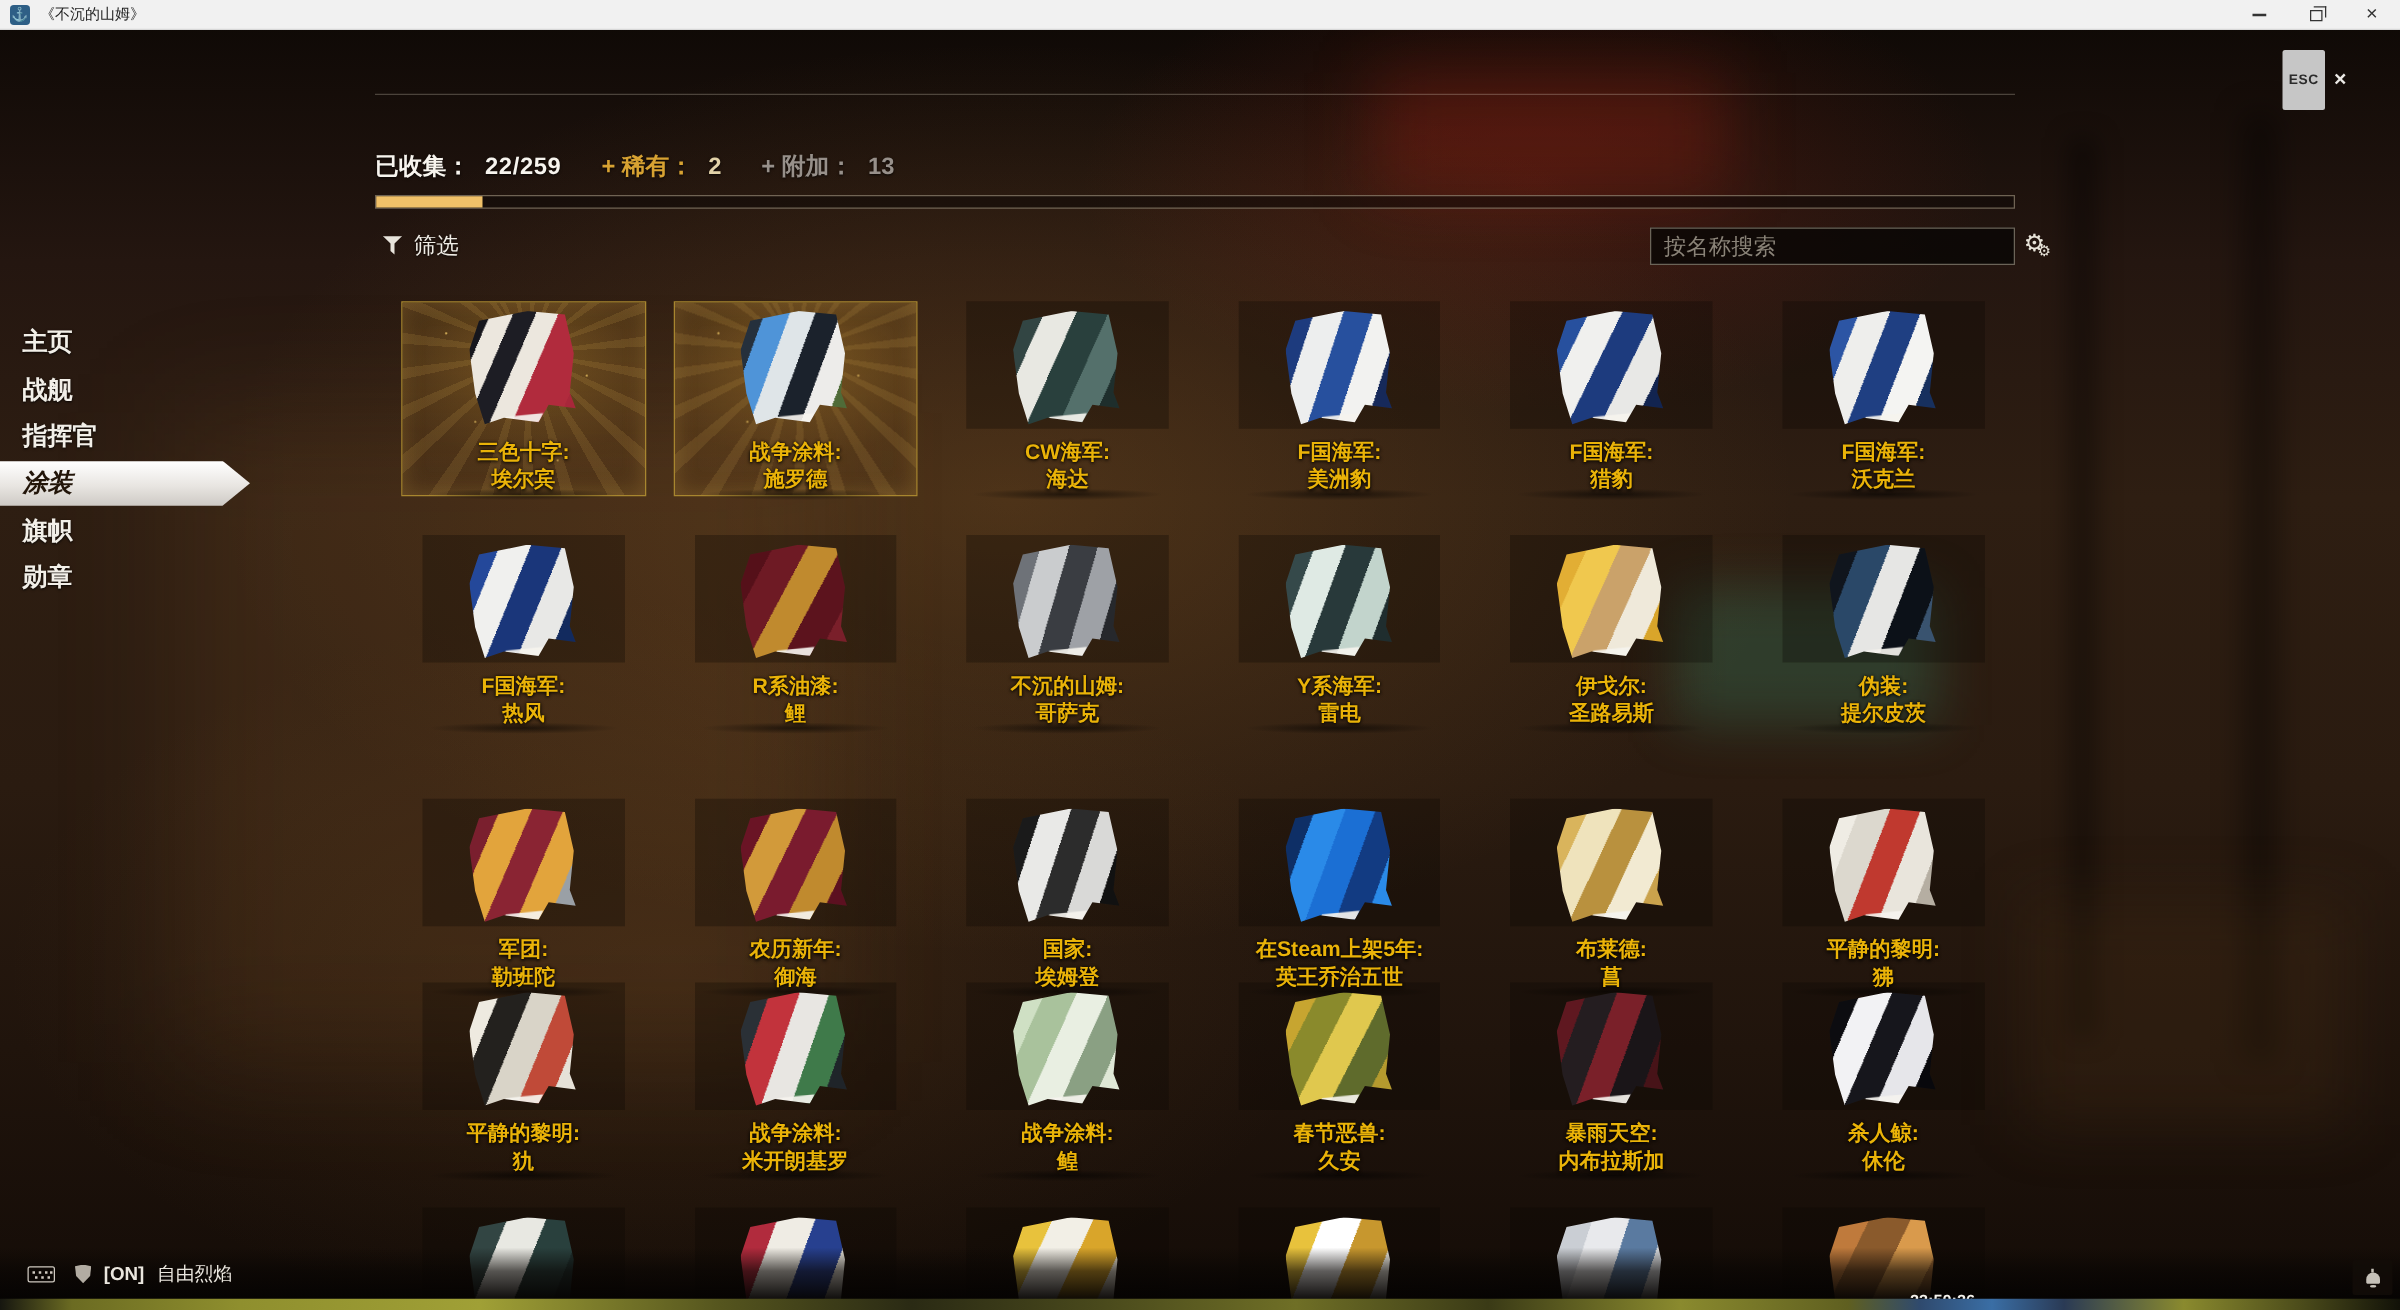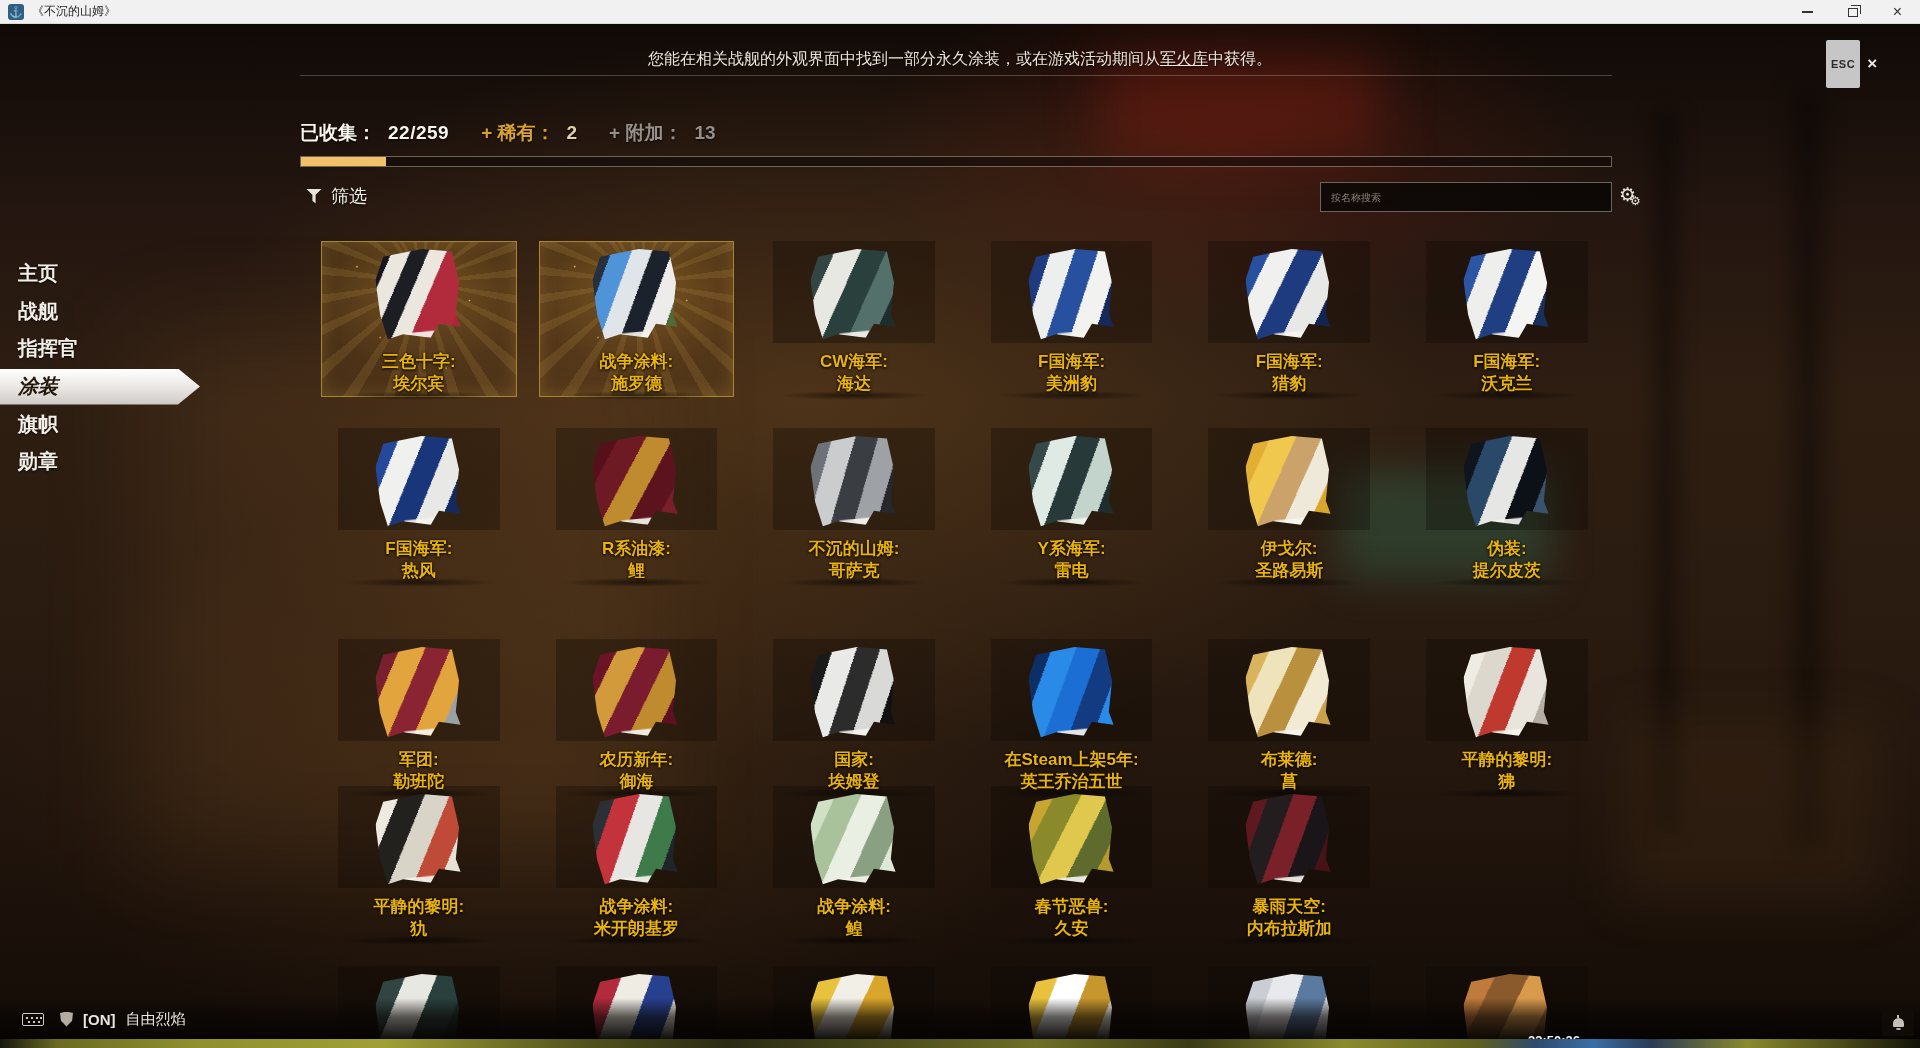--- a/index.html
+++ b/index.html
@@ -63,21 +63,21 @@
   #progress-fill { height:100%; background:#f0c169; }
 
   
   #filter-btn { position:absolute; left:306px; top:184px; display:flex; gap:9px; align-items:center;
                 color:#f0ede6; font-size:18px; z-index:10; cursor:default;
                 text-shadow:0 1px 2px rgba(0,0,0,0.8);}
   .funnel { width:16px; height:15px; background:#e8e4dc;
             clip-path:polygon(0 0,100% 0,60% 42%,60% 100%,40% 82%,40% 42%); }
   #search-box { position:absolute; left:1320px; top:182px; width:292px; height:30px; z-index:10;}
   #search-box input { width:100%; height:100%; background:rgba(8,6,5,0.82);
-              border:1px solid #6b6458; color:#d8d2c6; font-size:10px; padding:0 10px;
+              border:1px solid #6b6458; color:#d8d2c6; font-size:18px; padding:0 10px;
               font-family:"Liberation Sans", sans-serif; outline:none;}
   #search-box input::placeholder { color:#8a8378; }
   #gear-btn { position:absolute; left:1619px; top:183px; width:28px; height:30px; z-index:10;
               color:#e8e4da; cursor:default;}
   #gear-btn .g1 { position:absolute; left:0; top:0; font-size:19px; }
   #gear-btn .g2 { position:absolute; left:11px; top:11px; font-size:12px; }
 
   
   #sidebar { position:absolute; left:0; top:255px; width:210px; z-index:10; }
   .side-item { height:37.6px; display:flex; align-items:center; padding-left:18px;
@@ -167,21 +167,20 @@
         </div>
       <div class="win-btn">
           <div class="glyph-max"></div>
         </div>
       <div class="win-btn">
           <div class="glyph-close">×</div>
         </div>
     </div>
   </div>
 
-  <div id="top-message"><span>您能在相关战舰的外观界面中找到一部分永久涂装，或在游戏活动期间从</span><span class="link">军火库</span><span>中获得。</span></div>
 
   <div id="esc-hint">
     <span class="esc-badge">ESC</span>
     <span class="esc-close">×</span>
   </div>
 
   <div id="sep"></div>
 
   <div id="stats-row">
     <span class="st-col-label">已收集：</span>
@@ -424,20 +423,29 @@
         </div>
         <div class="cell">
           <div class="patch" style="background: linear-gradient(112deg, rgb(95, 24, 32) 0%, rgb(95, 24, 32) 20%, rgb(36, 29, 32) 20%, rgb(36, 29, 32) 40%, rgb(122, 32, 41) 40%, rgb(122, 32, 41) 60%, rgb(26, 21, 24) 60%, rgb(26, 21, 24) 80%, rgb(71, 19, 24) 80%, rgb(71, 19, 24) 100%);">
             <i></i>
           </div>
           <div class="cell-label">
             <div>暴雨天空:</div>
             <div>内布拉斯加</div>
           </div>
         </div>
+        <div class="cell">
+          <div class="patch" style="background: linear-gradient(115deg, rgb(12, 12, 16) 0%, rgb(12, 12, 16) 20%, rgb(242, 242, 244) 20%, rgb(242, 242, 244) 40%, rgb(22, 22, 28) 40%, rgb(22, 22, 28) 60%, rgb(230, 230, 234) 60%, rgb(230, 230, 234) 80%, rgb(8, 8, 12) 80%, rgb(8, 8, 12) 100%);">
+            <i></i>
+          </div>
+          <div class="cell-label">
+            <div>杀人鲸:</div>
+            <div>休伦</div>
+          </div>
+        </div>
       </div>
       <div class="grid-row">
         <div class="cell">
           <div class="patch" style="background: linear-gradient(114deg, rgb(50, 69, 67) 0%, rgb(50, 69, 67) 25%, rgb(232, 232, 226) 25%, rgb(232, 232, 226) 50%, rgb(41, 64, 61) 50%, rgb(41, 64, 61) 75%, rgb(30, 46, 44) 75%, rgb(30, 46, 44) 100%);"></div>
         </div>
         <div class="cell">
           <div class="patch" style="background: linear-gradient(112deg, rgb(177, 43, 61) 0%, rgb(177, 43, 61) 25%, rgb(239, 236, 228) 25%, rgb(239, 236, 228) 50%, rgb(39, 64, 143) 50%, rgb(39, 64, 143) 75%, rgb(232, 228, 218) 75%, rgb(232, 228, 218) 100%);"></div>
         </div>
         <div class="cell">
           <div class="patch" style="background: linear-gradient(117deg, rgb(232, 194, 60) 0%, rgb(232, 194, 60) 25%, rgb(242, 239, 230) 25%, rgb(242, 239, 230) 50%, rgb(217, 165, 42) 50%, rgb(217, 165, 42) 75%, rgb(239, 233, 218) 75%, rgb(239, 233, 218) 100%);"></div>

